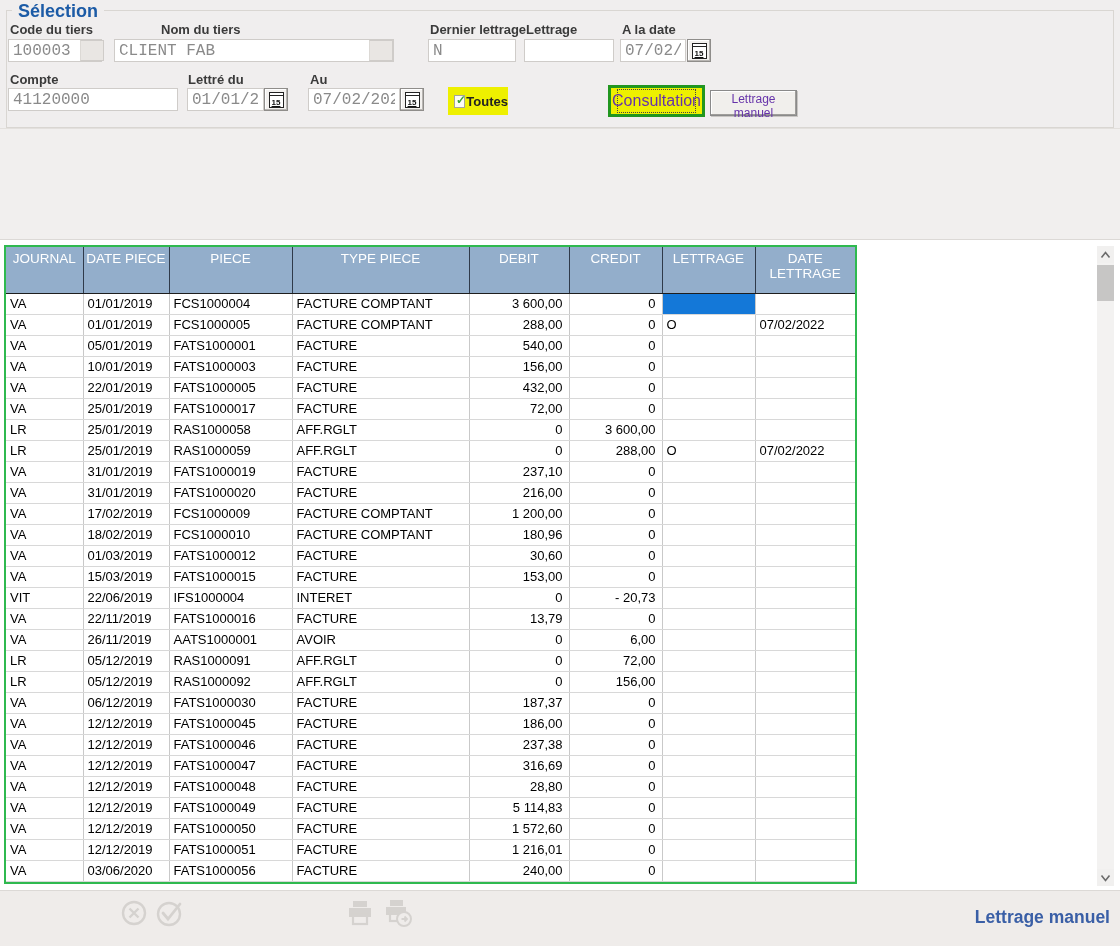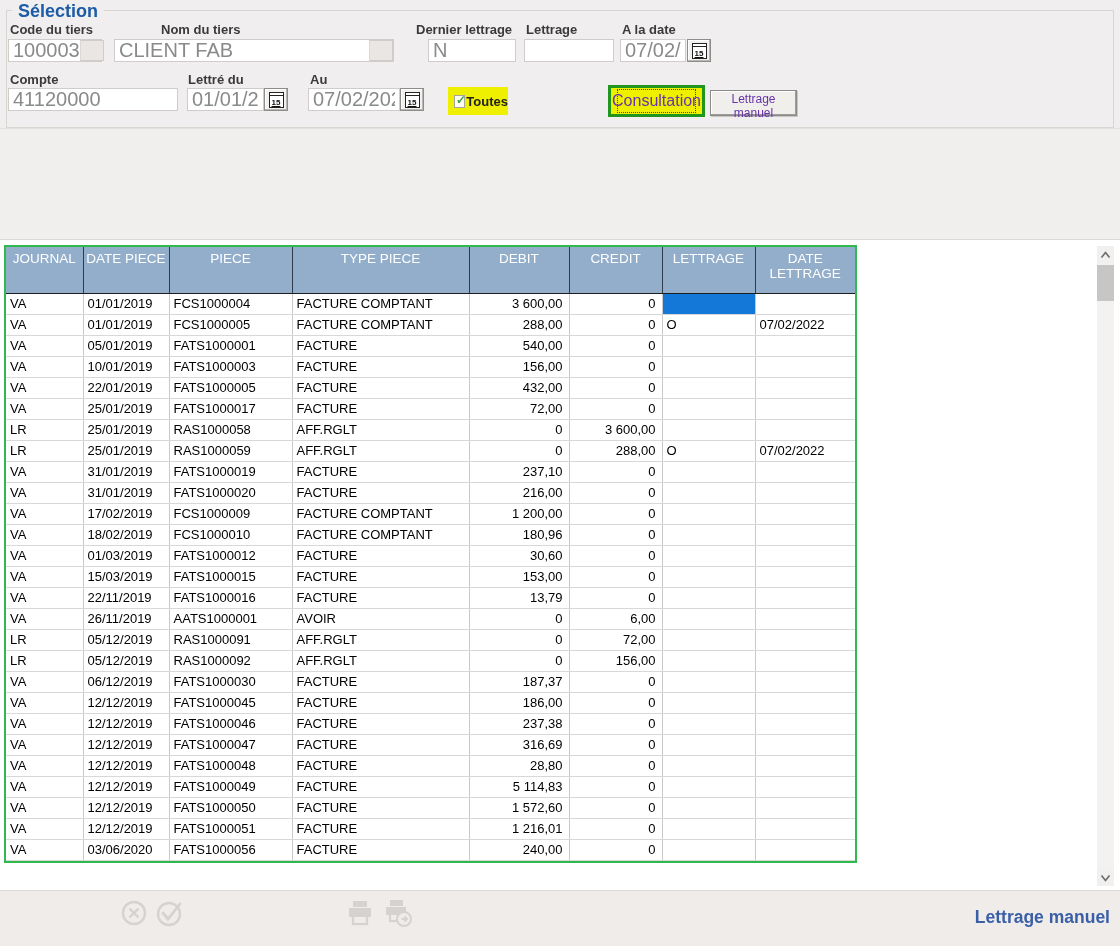--- a/index.html
+++ b/index.html
@@ -2,21 +2,21 @@
 <html><head>
 <meta charset="utf-8">
 <style>
   html,body{margin:0;padding:0;}
   body{width:1120px;height:946px;background:#f0eeee;font-family:"Liberation Sans",sans-serif;overflow:hidden;}
   #screen{position:relative;width:1120px;height:946px;background:#f0eeee;}
 
   
   .lbl{position:absolute;font-weight:bold;font-size:13px;color:#3a3a3a;white-space:nowrap;}
   .txt{position:absolute;box-sizing:border-box;height:23px;border:1px solid #cfccc9;background:#fff;
-       color:#8a8a8a;font-family:Liberation Sans, sans-serif;font-size:20px;padding:0 4px;outline:none;}
+       color:#8a8a8a;font-family:Liberation Mono, monospace;font-size:16px;padding:0 4px;outline:none;}
   .fieldset{position:absolute;border:1px solid #d9d6d2;background:transparent;}
   .legend{position:absolute;top:-11px;left:6px;background:#f0eeee;padding:0 5px;font-weight:bold;color:#1c5ba6;}
 
   
   .sel-fs{left:6px;top:10px;width:1106px;height:116px;}
   .sel-title{position:absolute;left:12px;top:1px;background:#f0eeee;padding:0 6px;
              font-size:18px;font-weight:bold;color:#1c5ba6;}
   .lookup-btn{position:absolute;box-sizing:border-box;width:24px;height:21px;background:#e9e6e3;
               border:1px solid #cfccc9;border-left:1px solid #dcd9d5;}
   .cal-btn{position:absolute;box-sizing:border-box;width:24px;height:23px;background:#f3f1ef;
@@ -94,21 +94,21 @@
     <div class="sel-title">Sélection</div>
 
     <div class="lbl" style="left:10px;top:22px;">Code du tiers</div>
     <input class="txt" style="left: 8px; top: 39px; width: 94px;" readonly="" value="100003">
     <div class="lookup-btn" style="left:80px;top:40px;"></div>
 
     <div class="lbl" style="left:116px;top:22px;padding-left:45px;">Nom du tiers</div>
     <input class="txt" style="left: 114px; top: 39px; width: 280px;" readonly="" value="CLIENT FAB">
     <div class="lookup-btn" style="left:369px;top:40px;"></div>
 
-    <div class="lbl" style="left:416px;top:22px;">Dernier lettrage</div>
+    <div class="lbl" style="left:430px;top:22px;">Dernier lettrage</div>
     <input class="txt" style="left: 428px; top: 39px; width: 88px;" readonly="" value="N">
 
     <div class="lbl" style="left:526px;top:22px;">Lettrage</div>
     <input class="txt" style="left: 524px; top: 39px; width: 90px;" readonly="" value="">
 
     <div class="lbl" style="left:622px;top:22px;">A la date</div>
     <input class="txt" style="left: 620px; top: 39px; width: 66px;" readonly="" value="07/02/2022">
     <div class="cal-btn" style="left:687px;top:39px;">
       <span class="cal-glyph"></span>
     </div>
@@ -329,20 +329,30 @@
               <td>VA</td>
               <td>15/03/2019</td>
               <td>FATS1000015</td>
               <td>FACTURE</td>
               <td class="num">153,00</td>
               <td class="num">0</td>
               <td></td>
               <td></td>
             </tr>
             <tr>
+              <td>VIT</td>
+              <td>22/06/2019</td>
+              <td>IFS1000004</td>
+              <td>INTERET</td>
+              <td class="num">0</td>
+              <td class="num">- 20,73</td>
+              <td></td>
+              <td></td>
+            </tr>
+            <tr>
               <td>VA</td>
               <td>22/11/2019</td>
               <td>FATS1000016</td>
               <td>FACTURE</td>
               <td class="num">13,79</td>
               <td class="num">0</td>
               <td></td>
               <td></td>
             </tr>
             <tr>

